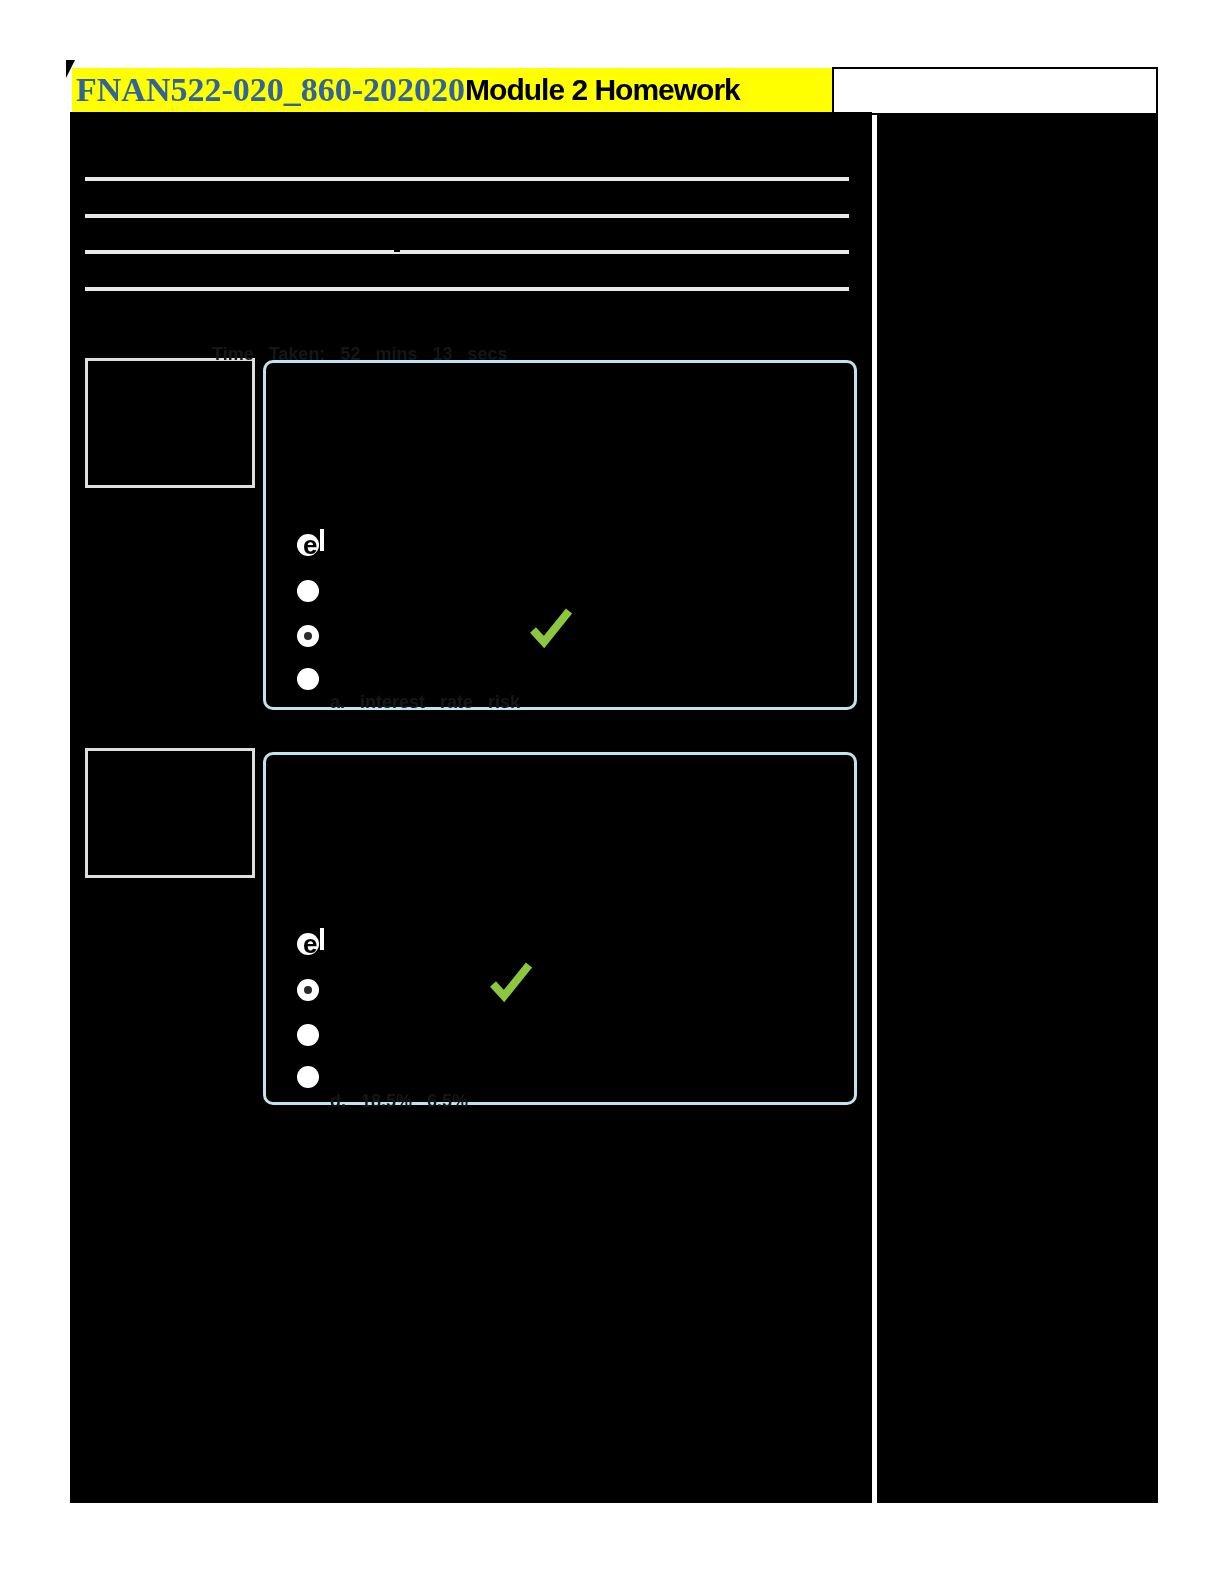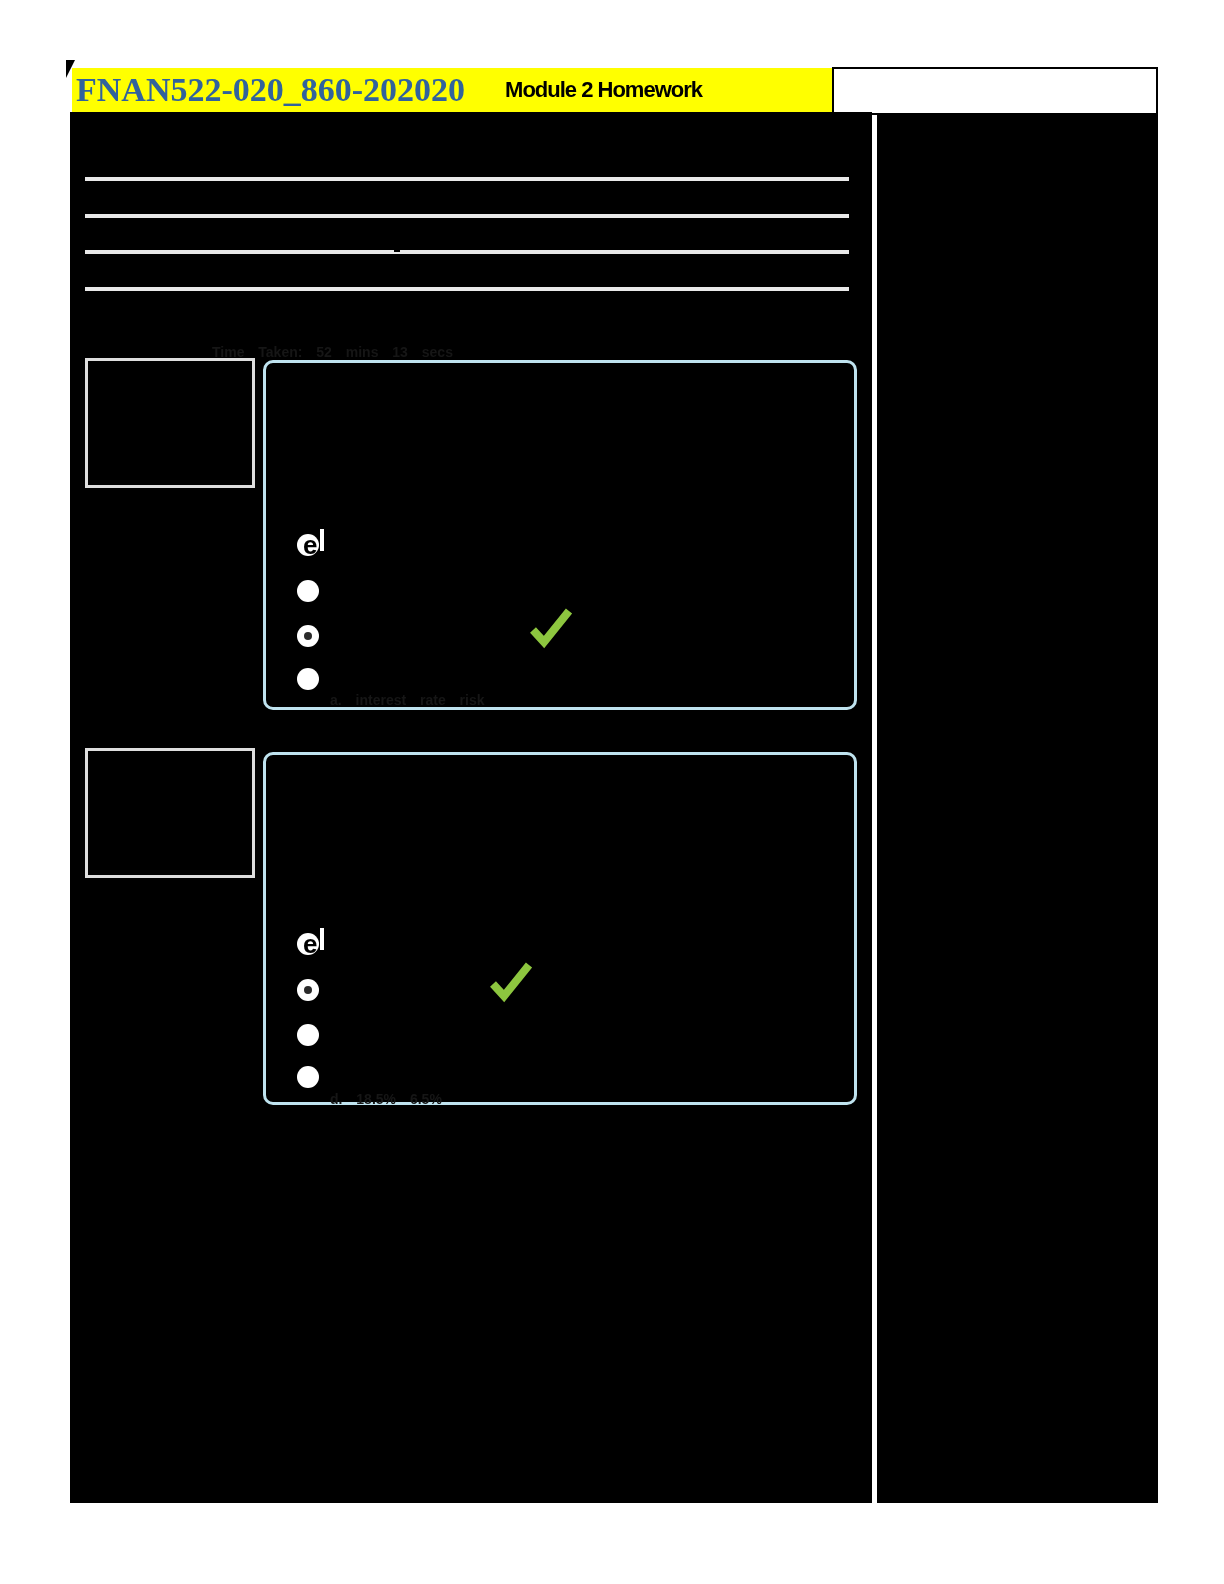--- a/index.html
+++ b/index.html
@@ -9,35 +9,35 @@
   
   .corner-mark{position:absolute;left:66px;top:60px;width:0;height:0;
     border-top:18px solid #000;border-right:9px solid transparent;}
 
   
   .title-bar{position:absolute;left:72px;top:68px;width:760px;height:44px;
     background:#ffff00;display:flex;align-items:center;white-space:nowrap;overflow:hidden;}
   .title-course{font-family:"Liberation Serif",serif;font-weight:bold;
     font-size:34px;color:#31639c;padding-left:4px;}
   .title-assignment{font-family:"Liberation Sans",sans-serif;font-weight:bold;
-    font-size:22px;color:#000000;letter-spacing:-1px;margin-left:40px;}
+    font-size:30px;color:#000000;letter-spacing:-1px;}
   .title-ext{position:absolute;left:832px;top:67px;width:322px;height:44px;
     background:#ffffff;border:2px solid #000;}
 
   
   .main-black{position:absolute;left:70px;top:112px;width:802px;height:1391px;background:#000;}
   .right-black{position:absolute;left:877px;top:113px;width:281px;height:1390px;background:#000;}
 
   
   .hline{position:absolute;left:85px;width:764px;height:4px;background:#e9e9e9;}
   .hl1{top:177px;}.hl2{top:214px;}.hl3{top:250px;}.hl4{top:287px;}
   .hl3-notch{position:absolute;left:394px;top:243px;width:6px;height:9px;background:#000;}
 
   
-  .clip-text{position:absolute;color:#161616;font-weight:bold;font-size:14px;
+  .clip-text{position:absolute;color:#161616;font-weight:bold;font-size:18px;
     white-space:nowrap;word-spacing:10px;z-index:6;}
   .time-taken{left:212px;top:344px;}
   .ct1{left:330px;top:692px;}
   .ct2{left:330px;top:1091px;}
 
   
   .side-box{position:absolute;left:85px;width:164px;height:124px;background:#000;
     border:3px solid #dedede;z-index:3;}
   .sb1{top:358px;}
   .sb2{top:748px;}

